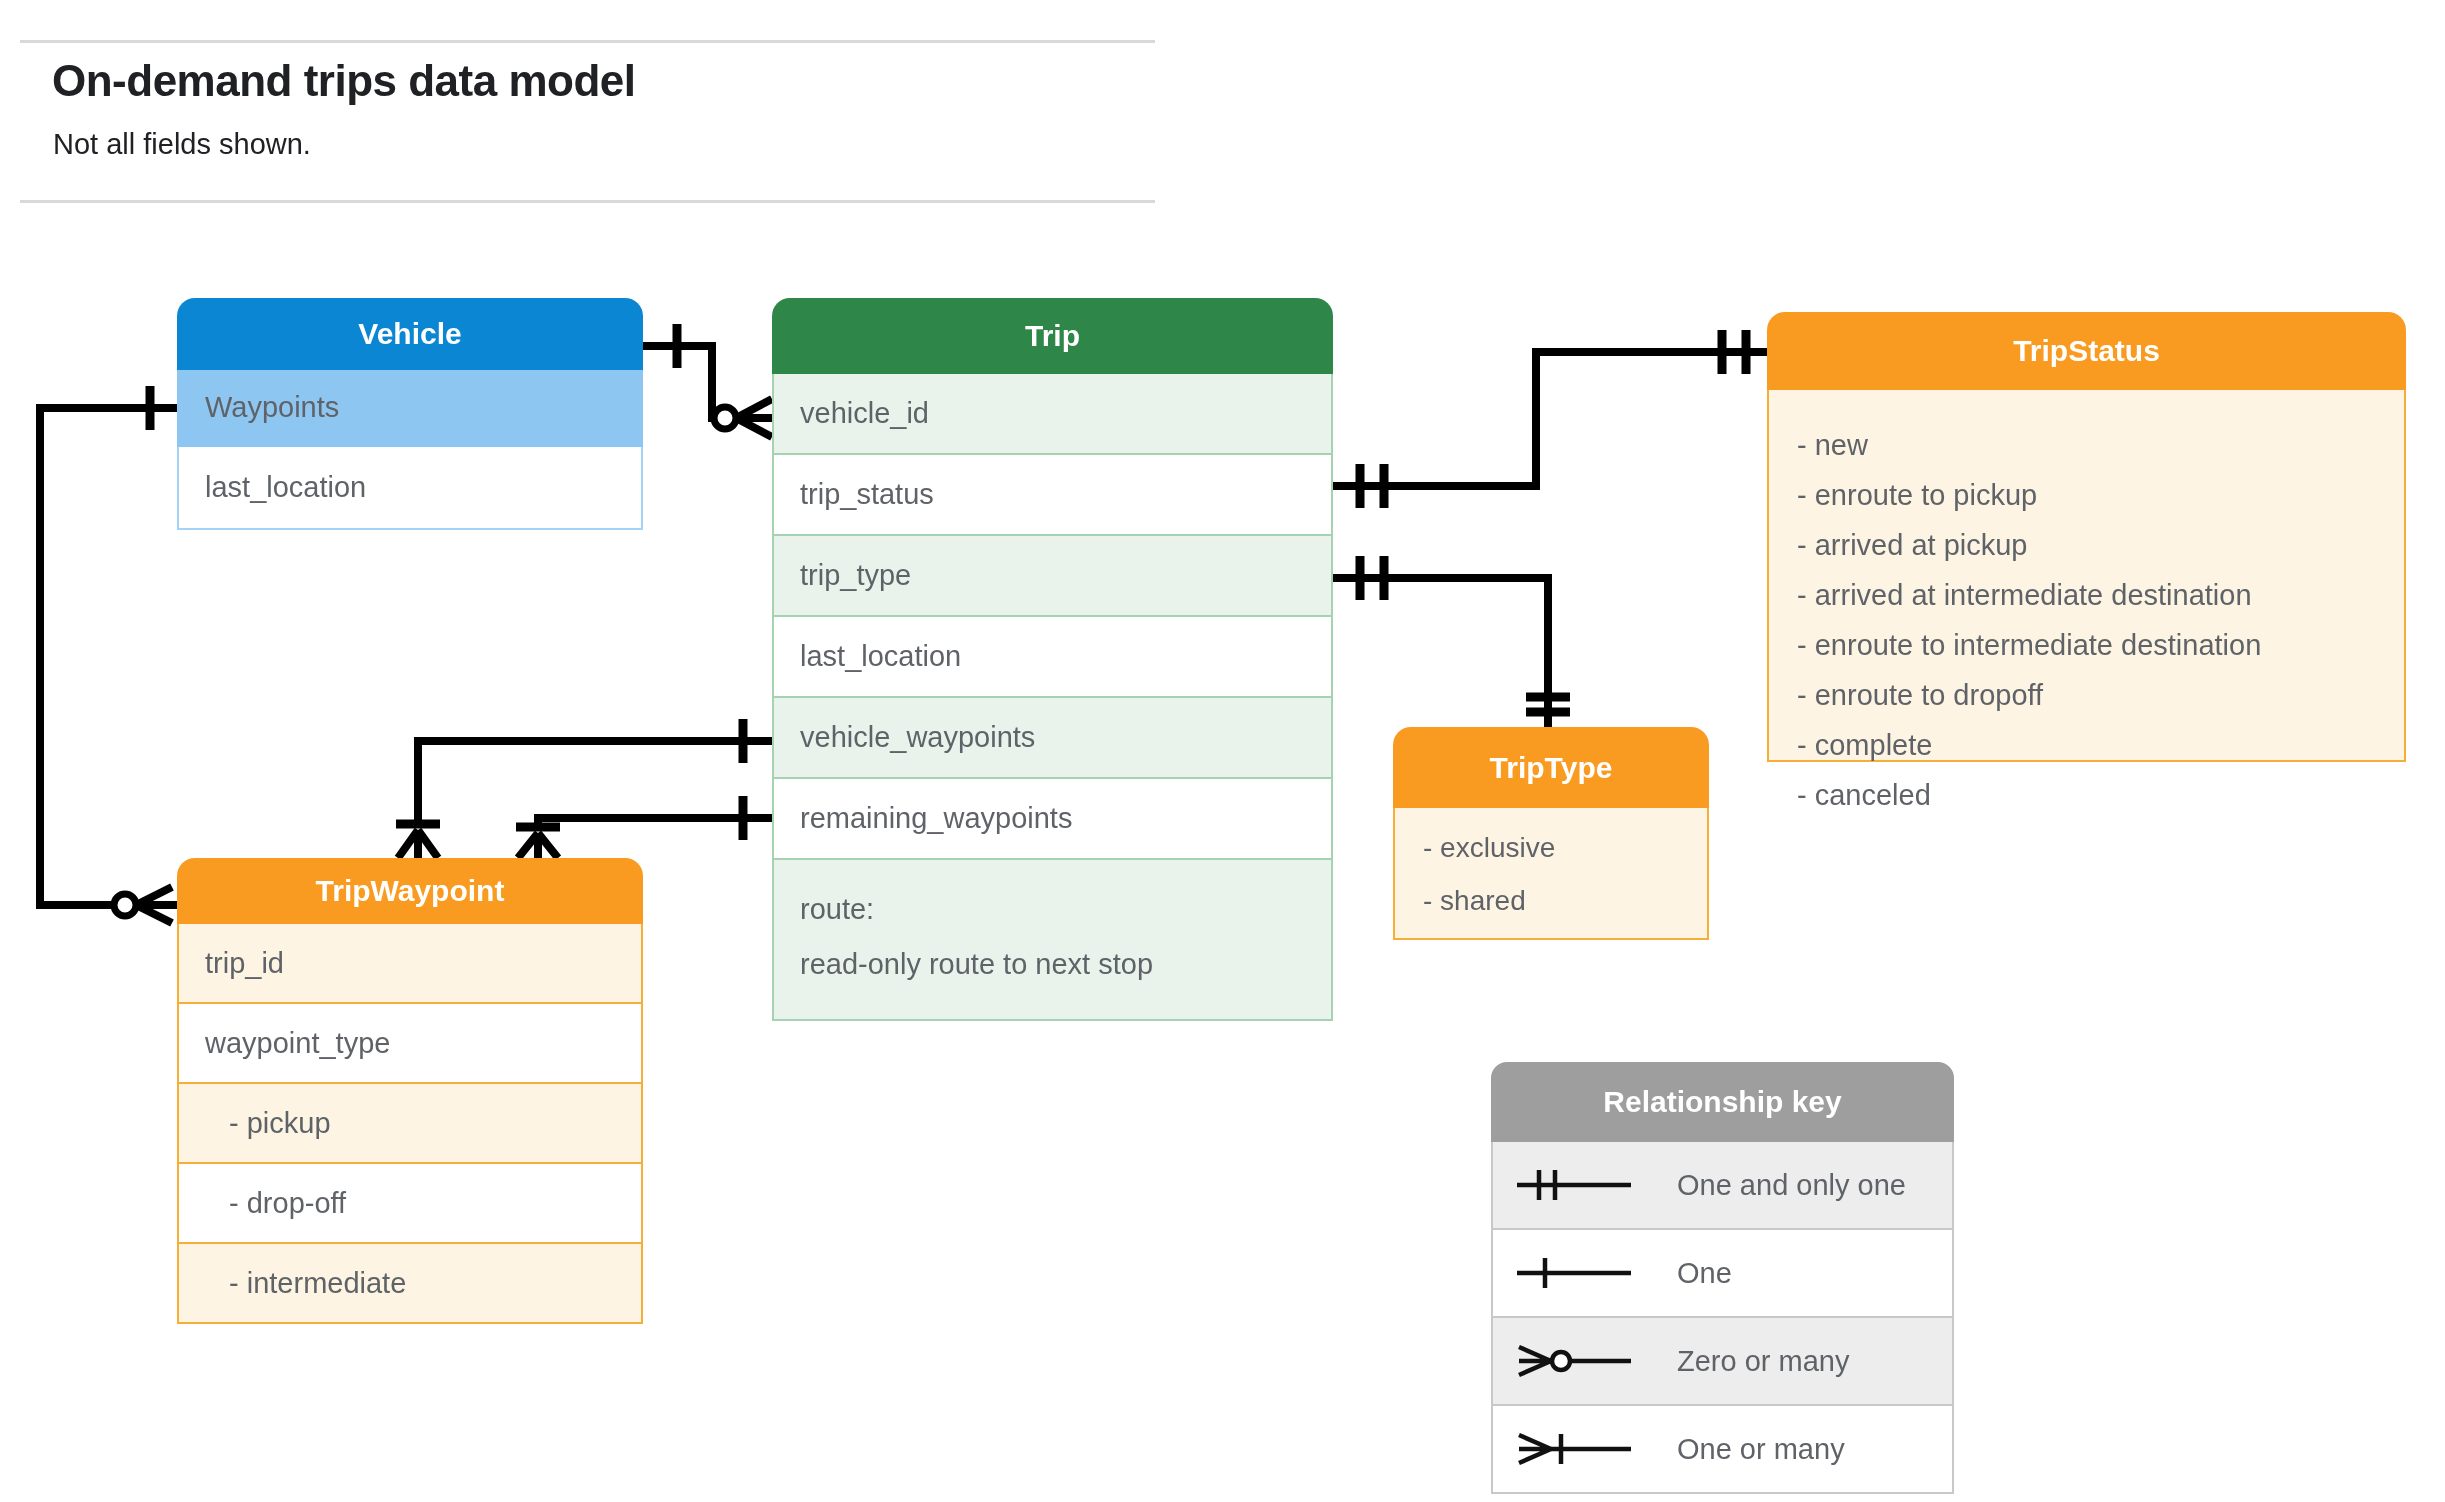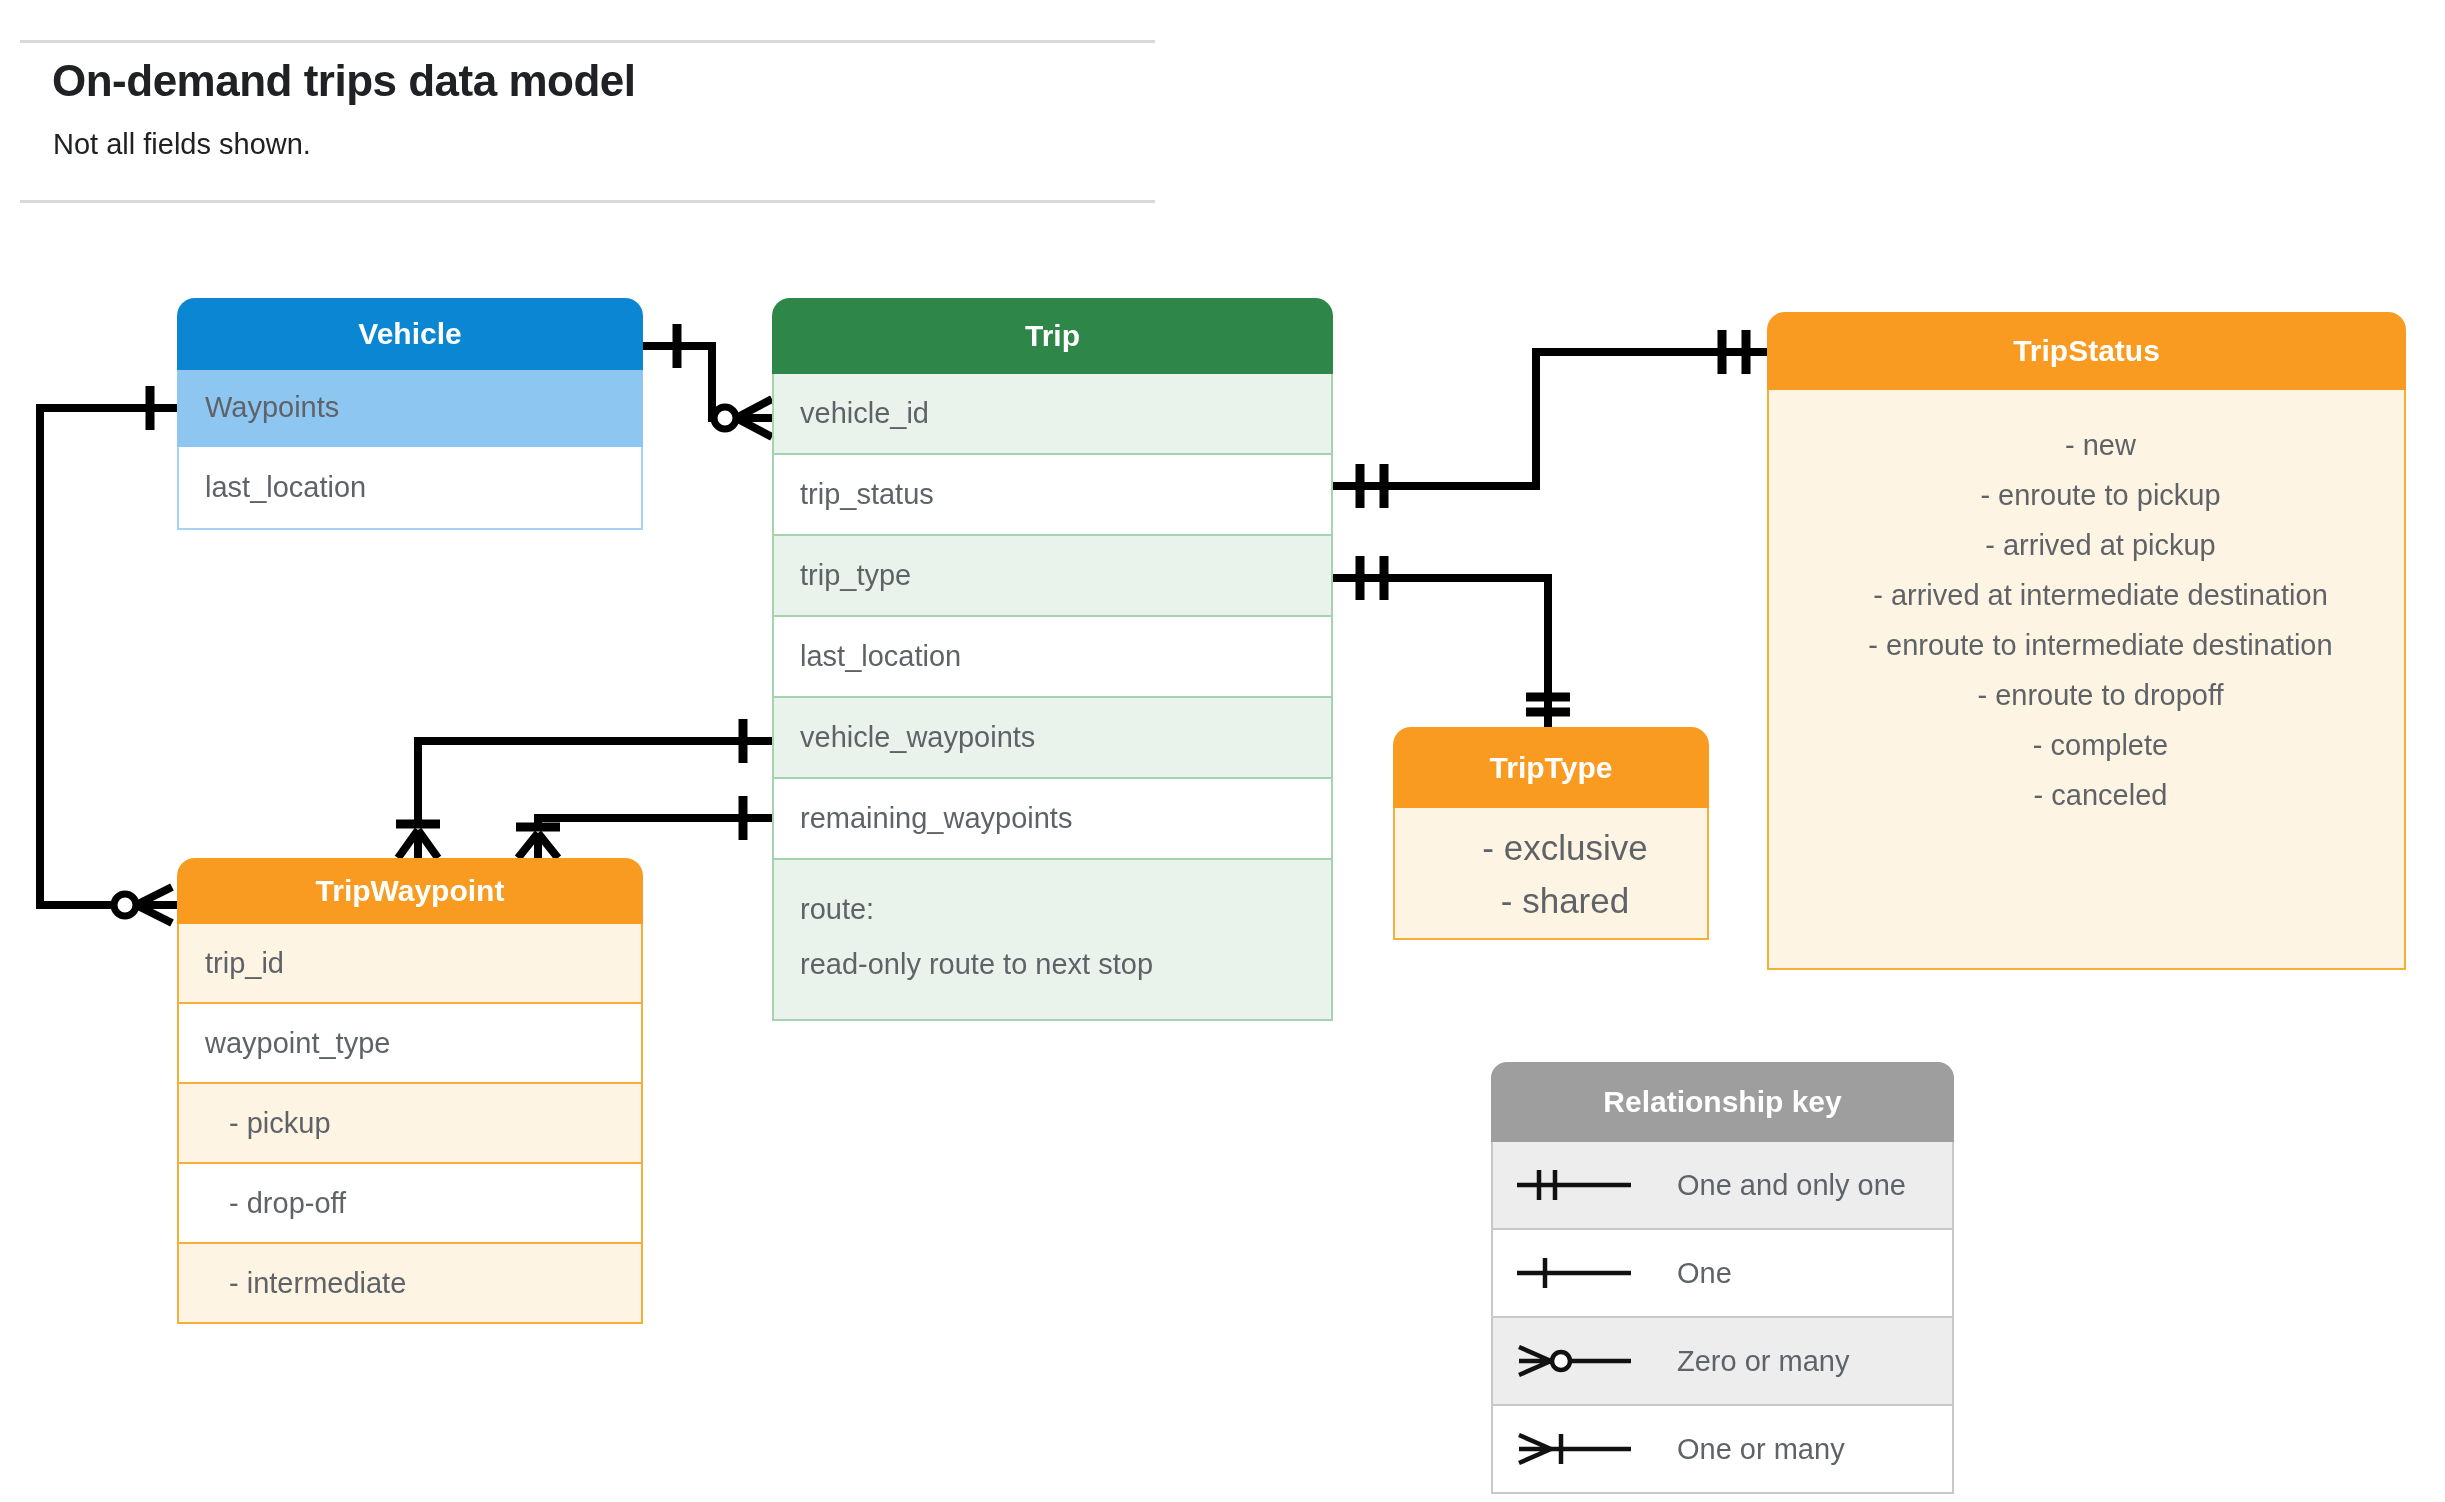--- a/index.html
+++ b/index.html
@@ -45,36 +45,35 @@
   #trip { left:772px; top:298px; width:561px; }
   #trip .hdr { height:76px; background:var(--green); }
   #trip .row { height:81px; border-color:var(--greenBorder); }
   #trip .row.g { background:var(--lightGreen); }
   #trip .row-route { height:161px; display:block; padding-top:22px; line-height:55px; }
 
   
   #tripstatus { left:1767px; top:312px; width:639px; }
   #tripstatus .hdr { height:78px; background:var(--orange); }
   #tripstatus .body {
-    box-sizing:border-box; height:580px; background:var(--cream);
+    box-sizing:border-box; height:372px; background:var(--cream);
     border:2px solid var(--orangeBorder); border-top:none;
     padding:30px 0 0 28px;
-    text-align:center;
   }
   #tripstatus .body .val { font-size:29px; color:#5f6368; line-height:50px; }
 
   
   #triptype { left:1393px; top:727px; width:316px; }
   #triptype .hdr { height:81px; background:var(--orange); }
   #triptype .body {
     box-sizing:border-box; height:132px; background:var(--cream);
     border:2px solid var(--orangeBorder); border-top:none;
     padding:13px 0 0 28px;
   }
-  #triptype .body .val { font-size:35px; color:#5f6368; line-height:53px;text-align:center; }
+  #triptype .body .val { font-size:28px; color:#5f6368; line-height:53px; }
 
   
   #tripwaypoint { left:177px; top:858px; width:466px; }
   #tripwaypoint .hdr { height:66px; background:var(--orange); }
   #tripwaypoint .row { height:80px; border-color:var(--orangeBorder); }
   #tripwaypoint .row.c { background:var(--cream); }
 
   
   #legend { left:1491px; top:1062px; width:463px; }
   #legend .hdr { height:80px; background:var(--gray); border-radius:16px 16px 0 0; }

